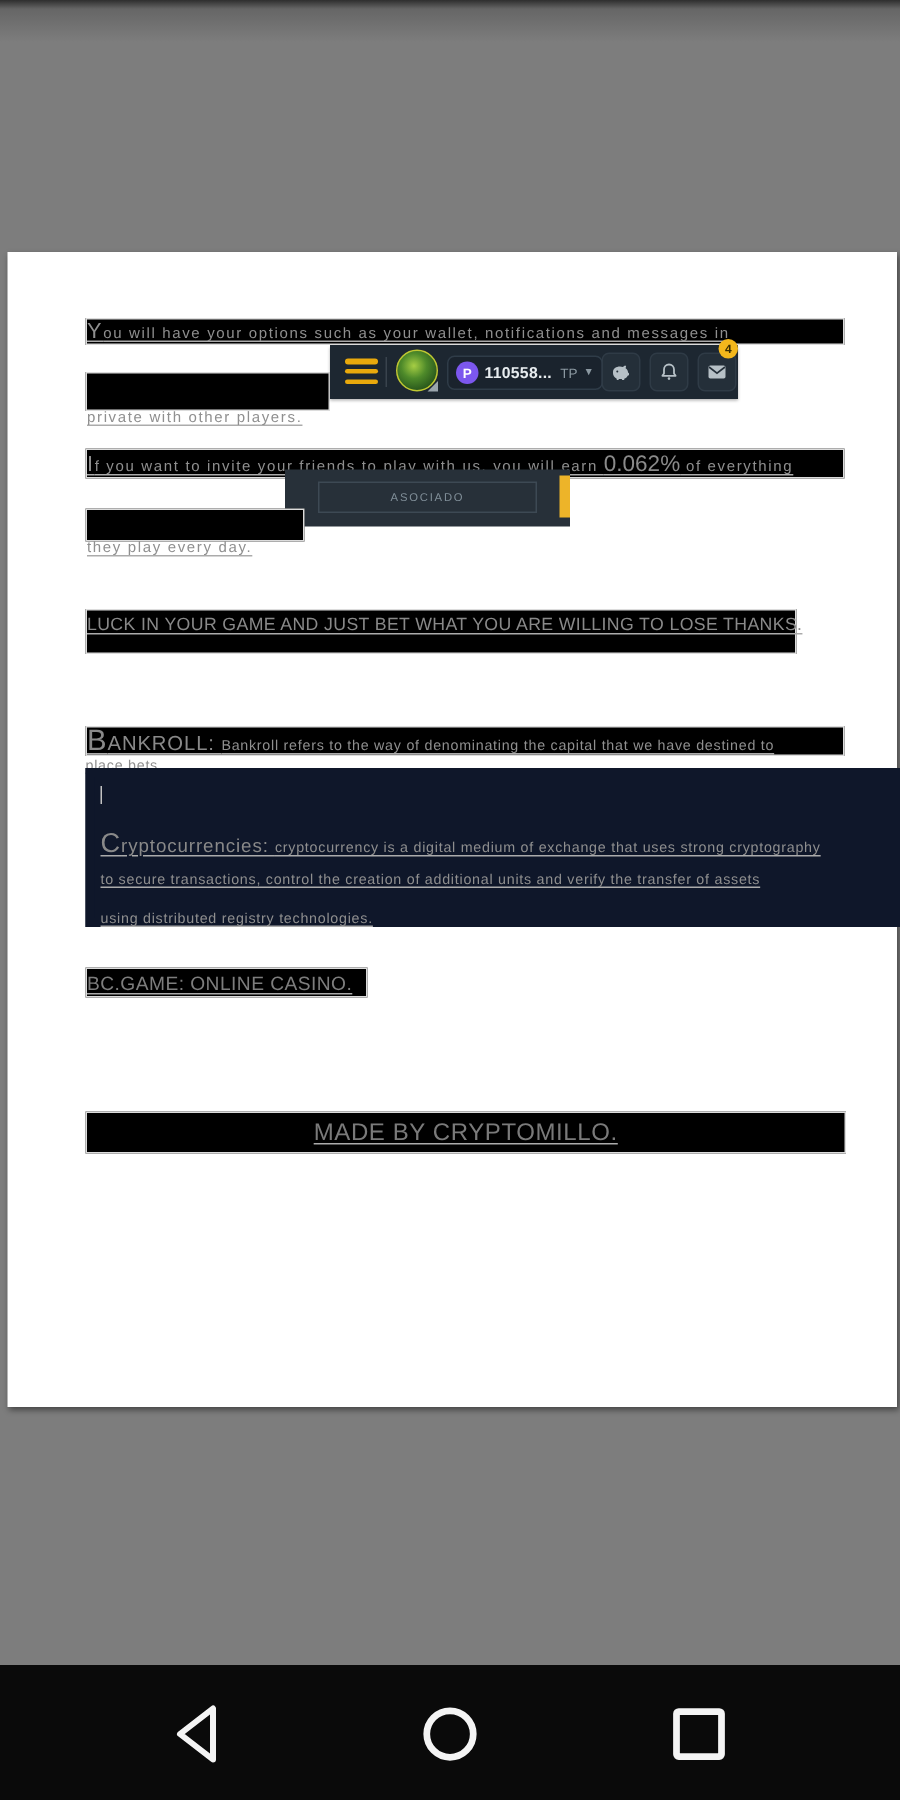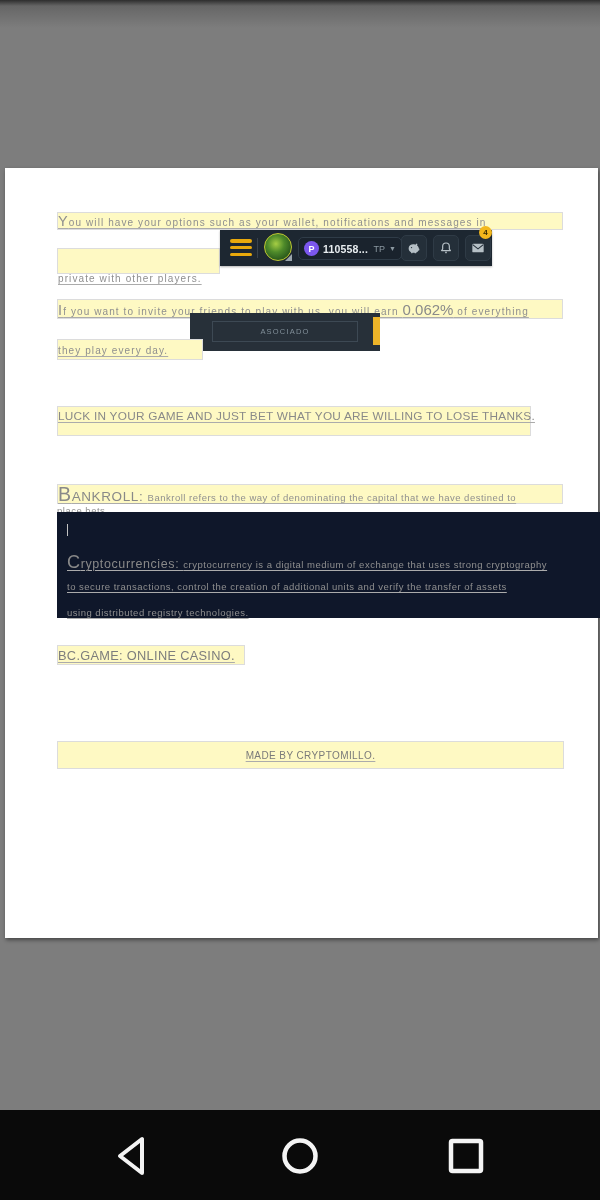--- a/index.html
+++ b/index.html
@@ -11,21 +11,21 @@
   .top-shade{
     position:absolute;left:0;top:0;width:600px;height:30px;
     background:linear-gradient(#2e2e2e 0px,#666666 6px,#7d7d7d 28px);
   }
   
   .page{
     position:absolute;left:5px;top:168px;width:593px;height:770px;
     background:#ffffff;box-shadow:1px 2px 4px rgba(0,0,0,.45);
   }
   .tblock{
-    position:absolute;border:1px solid #dcdcdc;background:#fef9c3;
+    position:absolute;border:1px solid #dcdcdc;background:#000000;
     color:#8f8f8f;white-space:nowrap;overflow:visible;
     text-decoration:underline;text-decoration-color:#ababab;
     text-underline-offset:2px;text-decoration-thickness:1px;
     box-sizing:border-box;
   }
   .dropcap::first-letter{font-size:1.45em;}
   .p-small{font-size:10px;letter-spacing:1.1px;}
   .lead{font-size:13.5px;letter-spacing:.6px;color:#898989;}
   .big-val{font-size:15px;letter-spacing:0;color:#8a8a8a;}
   .cursor-tick{position:absolute;left:4px;top:6px;width:1px;height:12px;background:#c2c2c2;}
@@ -134,37 +134,37 @@
       <div class="badge">4</div>
     </div>
 
     <div class="tblock p-small dropcap" style="left:52px;top:131px;width:506px;height:20px;line-height:19px;"><span>If you want to invite your friends to play with us, you will earn </span><span class="big-val">0.062%</span><span> of everything</span></div>
 
     <div class="banner">
       <div class="banner-btn">ASOCIADO</div>
       <div class="banner-bar"></div>
     </div>
 
-    <div class="tblock p-small" style="left:52px;top:171px;width:146px;height:21px;padding-top:5px;">they play every day.</div>
+    <div class="tblock p-small" style="left:52px;top:171px;width:146px;height:21px;padding-top:20px;">they play every day.</div>
 
     <div class="tblock" style="left:52px;top:238px;width:474px;height:30px;font-size:11.8px;letter-spacing:.25px;line-height:18px;color:#898989;">LUCK IN YOUR GAME AND JUST BET WHAT YOU ARE WILLING TO LOSE THANKS.</div>
 
     <div class="tblock dropcap" style="left:52px;top:316px;width:506px;height:20px;font-size:9.5px;letter-spacing:.5px;line-height:19px;"><span class="lead">BANKROLL: </span><span>Bankroll refers to the way of denominating the capital that we have destined to</span></div>
     <div style="position:absolute;left:52px;top:337px;width:120px;height:14px;font-size:9.5px;letter-spacing:.5px;color:#8f8f8f;text-decoration:underline;text-decoration-color:#ababab;text-underline-offset:2px;white-space:nowrap;">place bets.</div>
 
     <div style="position:absolute;left:52px;top:344px;width:594px;height:106px;border:6px solid #0f172a;background:#0f172a;box-sizing:border-box;">
       <span class="cursor-tick"></span>
       <div class="dropcap" style="position:absolute;left:4px;top:34px;white-space:nowrap;color:#8f8f8f;font-size:9.5px;letter-spacing:.5px;text-decoration:underline;text-decoration-color:#ababab;text-underline-offset:2px;"><span class="lead" style="font-size:12.5px;">Cryptocurrencies: </span><span>cryptocurrency is a digital medium of exchange that uses strong cryptography</span></div>
       <div style="position:absolute;left:4px;top:63px;white-space:nowrap;color:#8f8f8f;font-size:9.5px;letter-spacing:.5px;text-decoration:underline;text-decoration-color:#ababab;text-underline-offset:2px;">to secure transactions, control the creation of additional units and verify the transfer of assets</div>
       <div style="position:absolute;left:4px;top:89px;white-space:nowrap;color:#8f8f8f;font-size:9.5px;letter-spacing:.5px;text-decoration:underline;text-decoration-color:#ababab;text-underline-offset:2px;">using distributed registry technologies.</div>
     </div>
 
     <div class="tblock" style="left:52px;top:477px;width:188px;height:20px;font-size:12.8px;letter-spacing:.3px;line-height:19px;color:#7d7d7d;">BC.GAME: ONLINE CASINO.</div>
 
-    <div class="tblock" style="left:52px;top:573px;width:507px;height:28px;font-size:10px;letter-spacing:.4px;line-height:27px;color:#7a7a7a;text-align:center;">MADE BY CRYPTOMILLO.</div>
+    <div class="tblock" style="left:52px;top:573px;width:507px;height:28px;font-size:16px;letter-spacing:.4px;line-height:27px;color:#7a7a7a;text-align:center;">MADE BY CRYPTOMILLO.</div>
 
   </div>
 
   <div class="navbar">
     <svg class="nav-ico nav-back" viewBox="0 0 46 46">
       <polygon points="31,6 31,40 9,23" fill="none" stroke="#f4f4f4" stroke-width="4" stroke-linejoin="round"></polygon>
     </svg>
     <svg class="nav-ico nav-home" viewBox="0 0 46 46">
       <circle cx="23" cy="23" r="15.5" fill="none" stroke="#f4f4f4" stroke-width="4.5"></circle>
     </svg>

